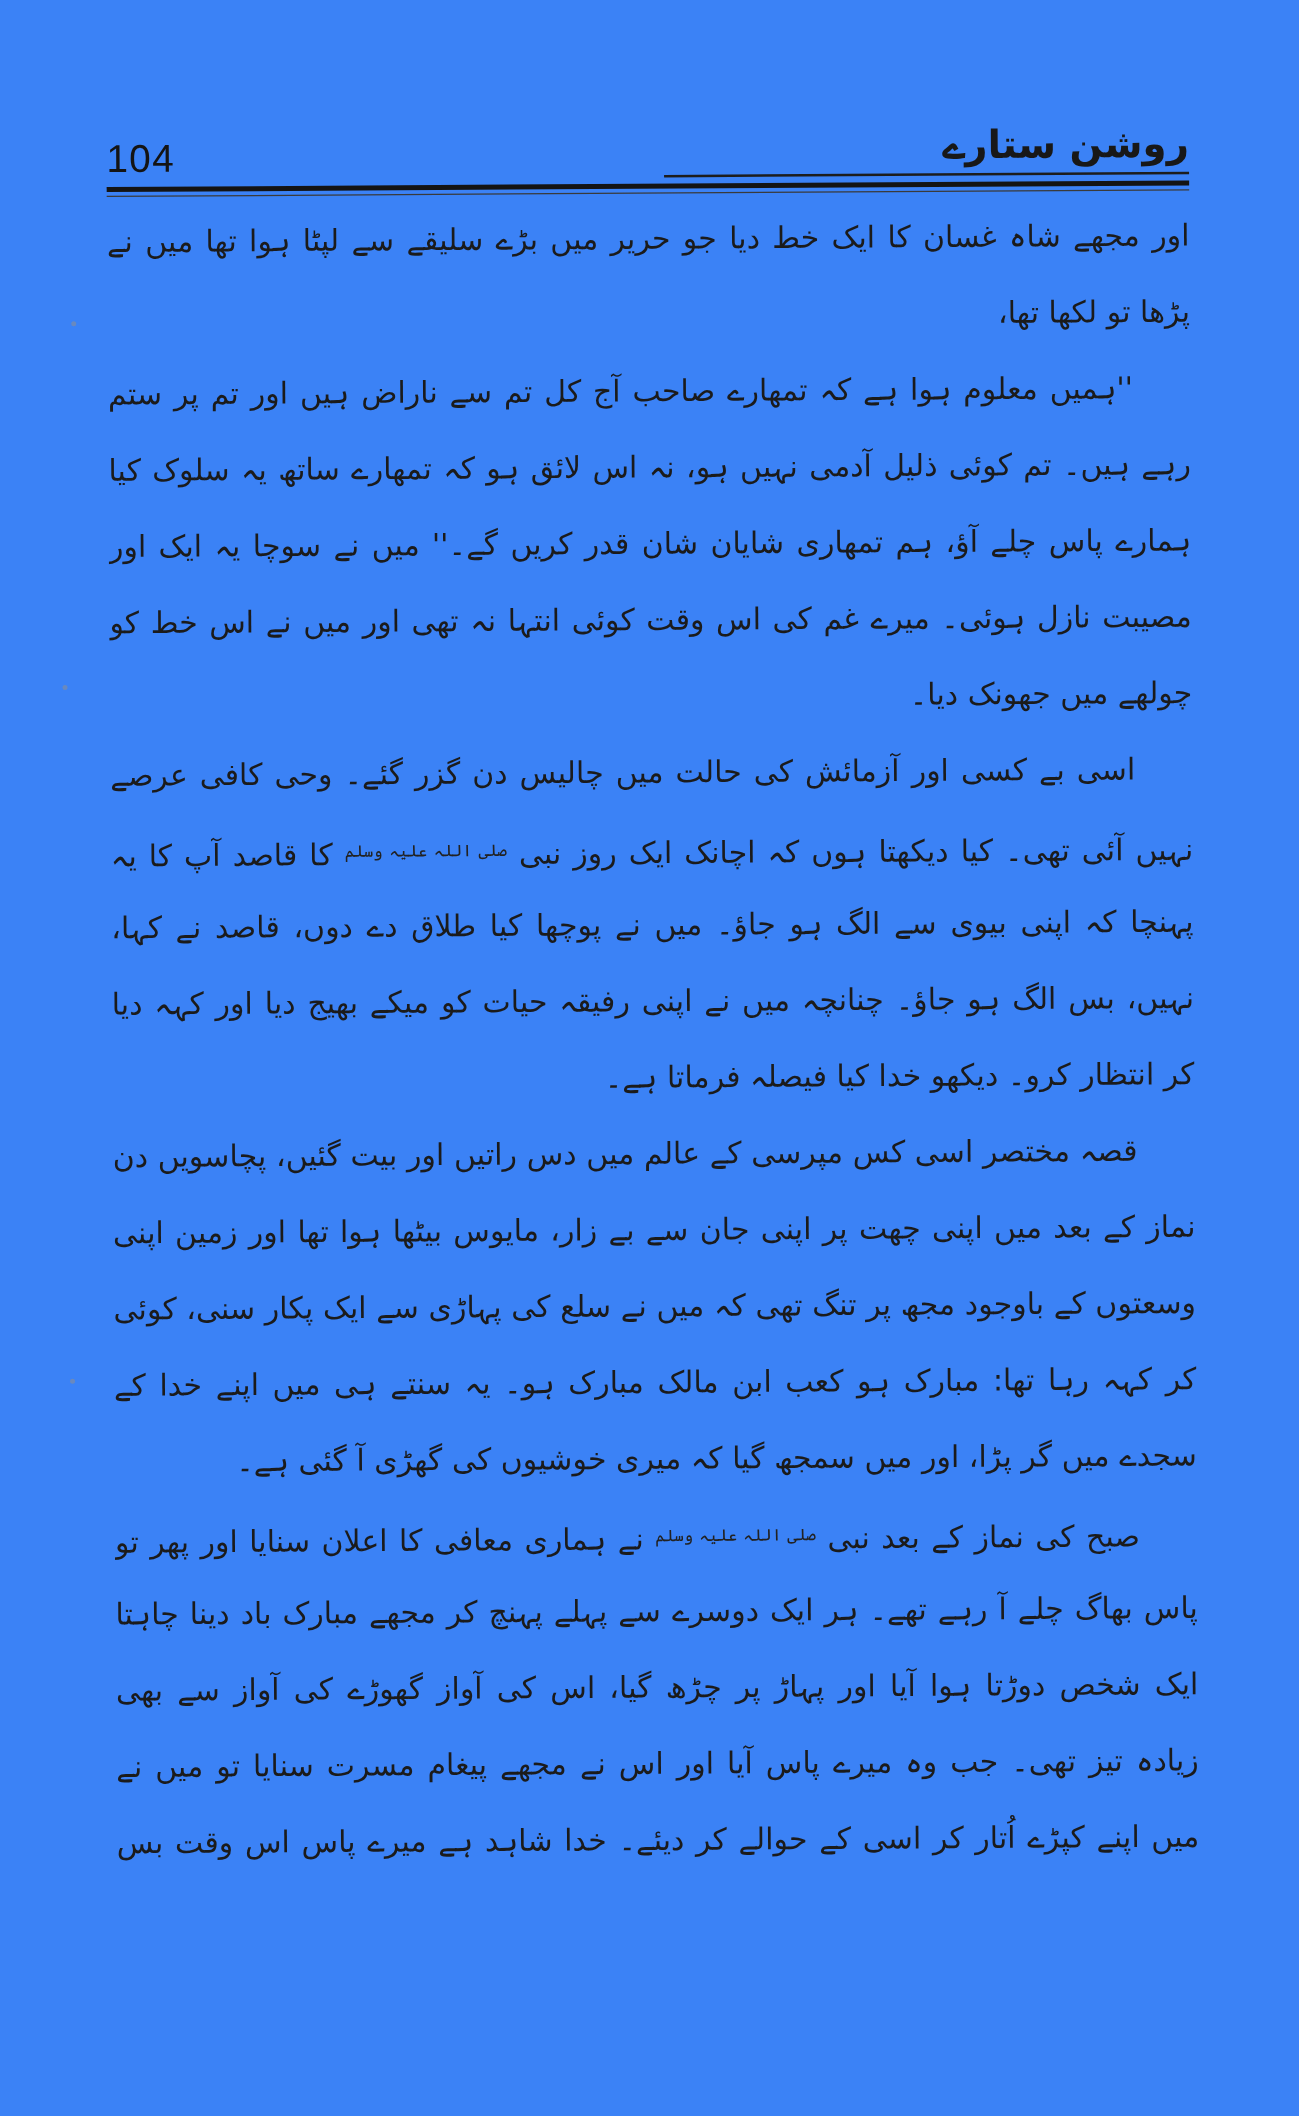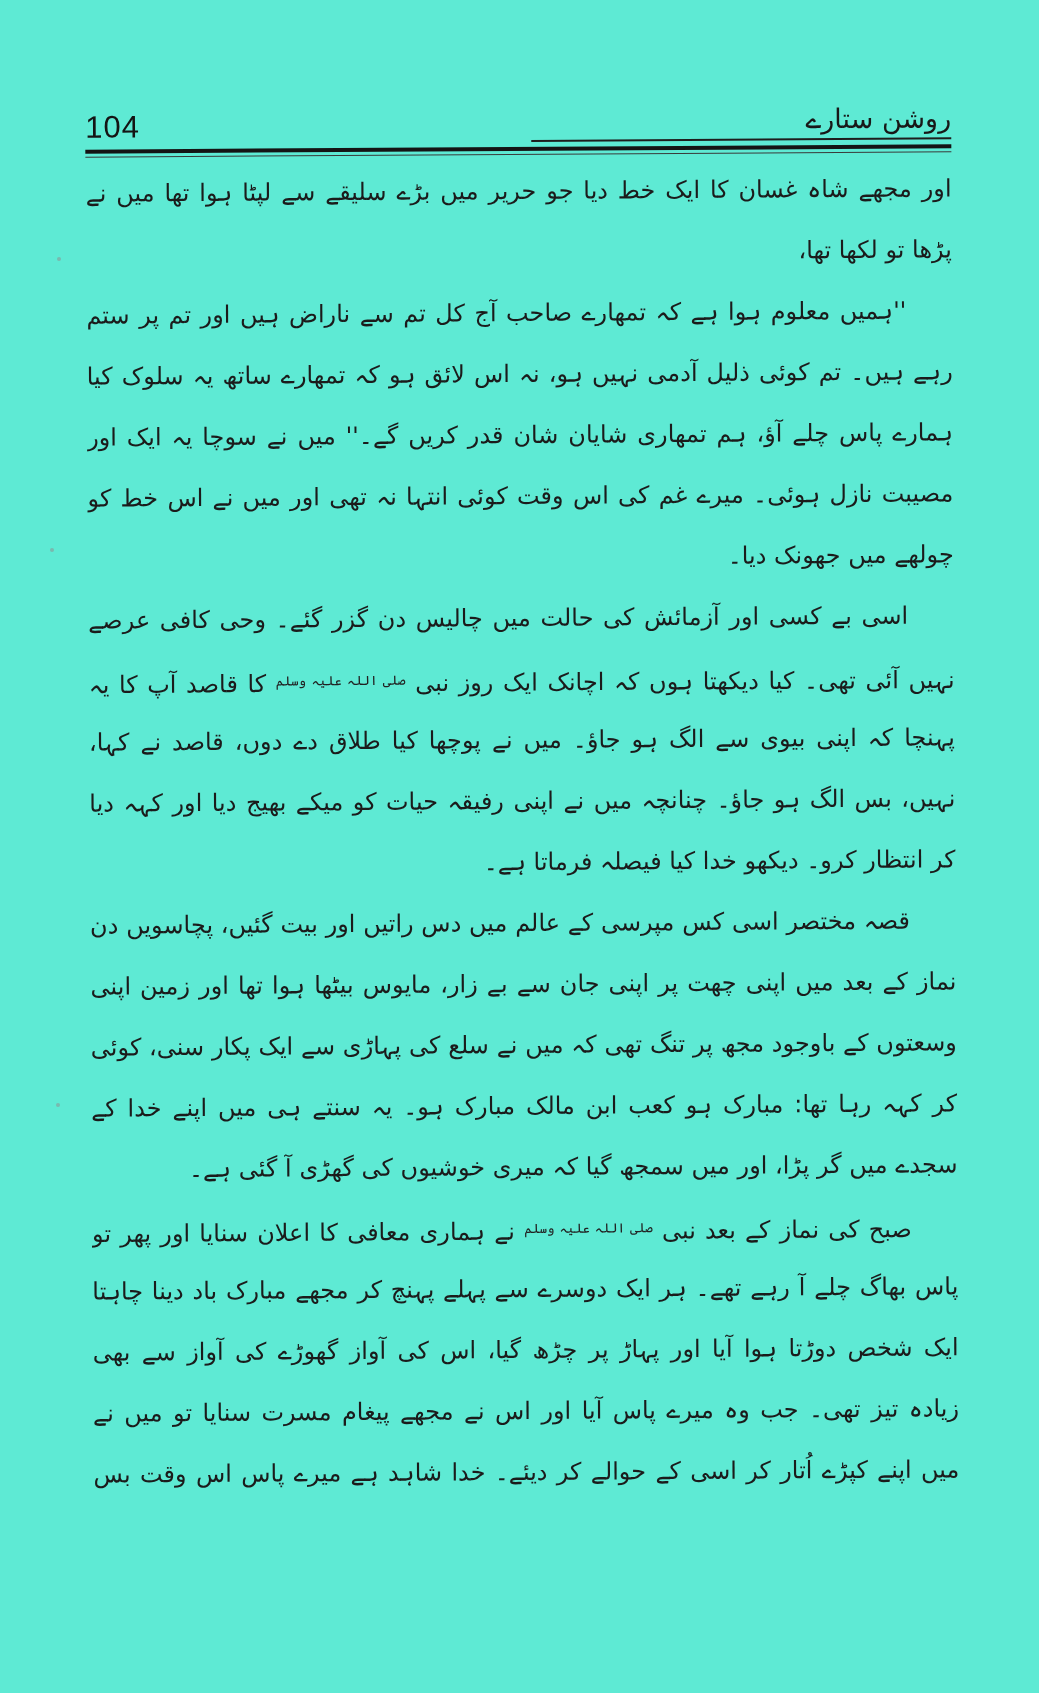--- a/index.html
+++ b/index.html
@@ -1,39 +1,39 @@
 <!DOCTYPE html>
 <html lang="ur"><head>
 <meta charset="utf-8">
 <style>
   html,body { margin:0; padding:0; }
   body { background:#ffffff; font-family:"DejaVu Sans", sans-serif; }
   .page {
     position:relative; width:1039px; height:1693px;
-    background:#5eead4; overflow:hidden;
+    background:#3b82f6; overflow:hidden;
   }
   .content {
     position:absolute; left:85px; top:96px; width:866px;
     transform:rotate(-0.35deg); transform-origin:50% 0;
   }
   header.pagehead {
     display:flex; justify-content:space-between; align-items:flex-end;
     height:46px;
   }
   .pagenum {
     font-family:"Liberation Sans", sans-serif;
     font-size:31px; color:#141414; letter-spacing:1px; line-height:1;
     padding-bottom:2px;
   }
   .title-wrap {
     width:420px; text-align:right; direction:rtl;
     border-bottom:2px solid #1d1d1d; padding-bottom:6px;
   }
   .running-title {
-    font-size:27px; font-weight:normal; color:#181818; line-height:1;
+    font-size:31px; font-weight:bold; color:#181818; line-height:1;
   }
   .rule-thick { height:4px; background:#141414; margin-top:5px; }
   .rule-thin  { height:1px; background:#3a3a3a; margin-top:3px; }
   main.bodytext { margin-top:6px; }
   .line {
     direction:rtl; unicode-bidi:embed;
     font-size:24px; color:#1b1b1b;
     height:61px; line-height:61px;
     overflow:hidden;
   }

